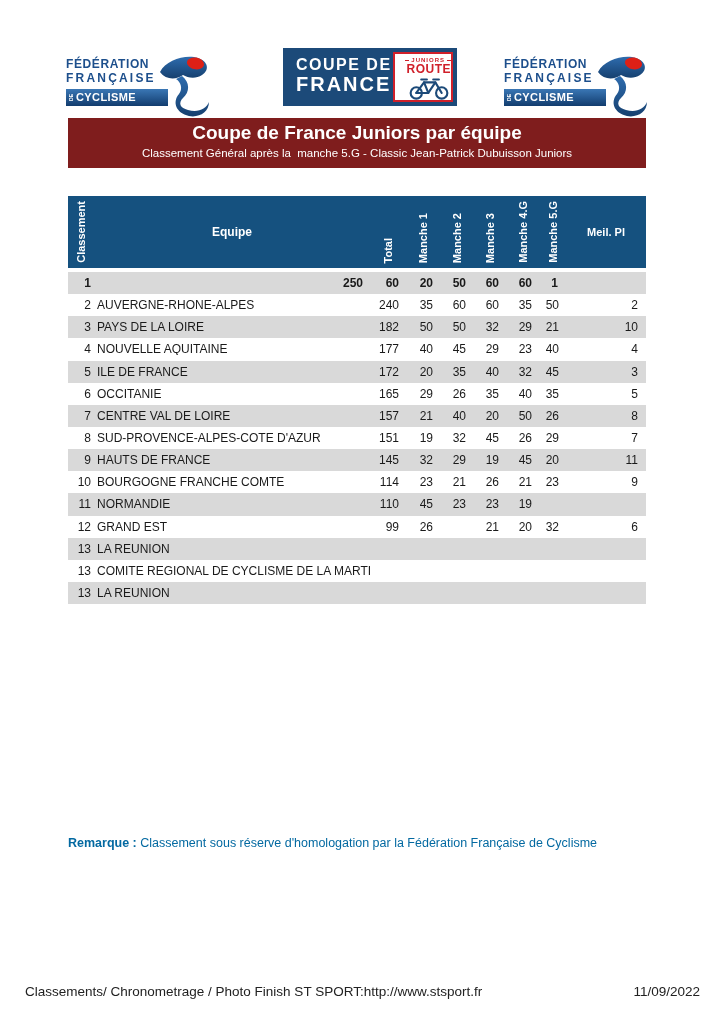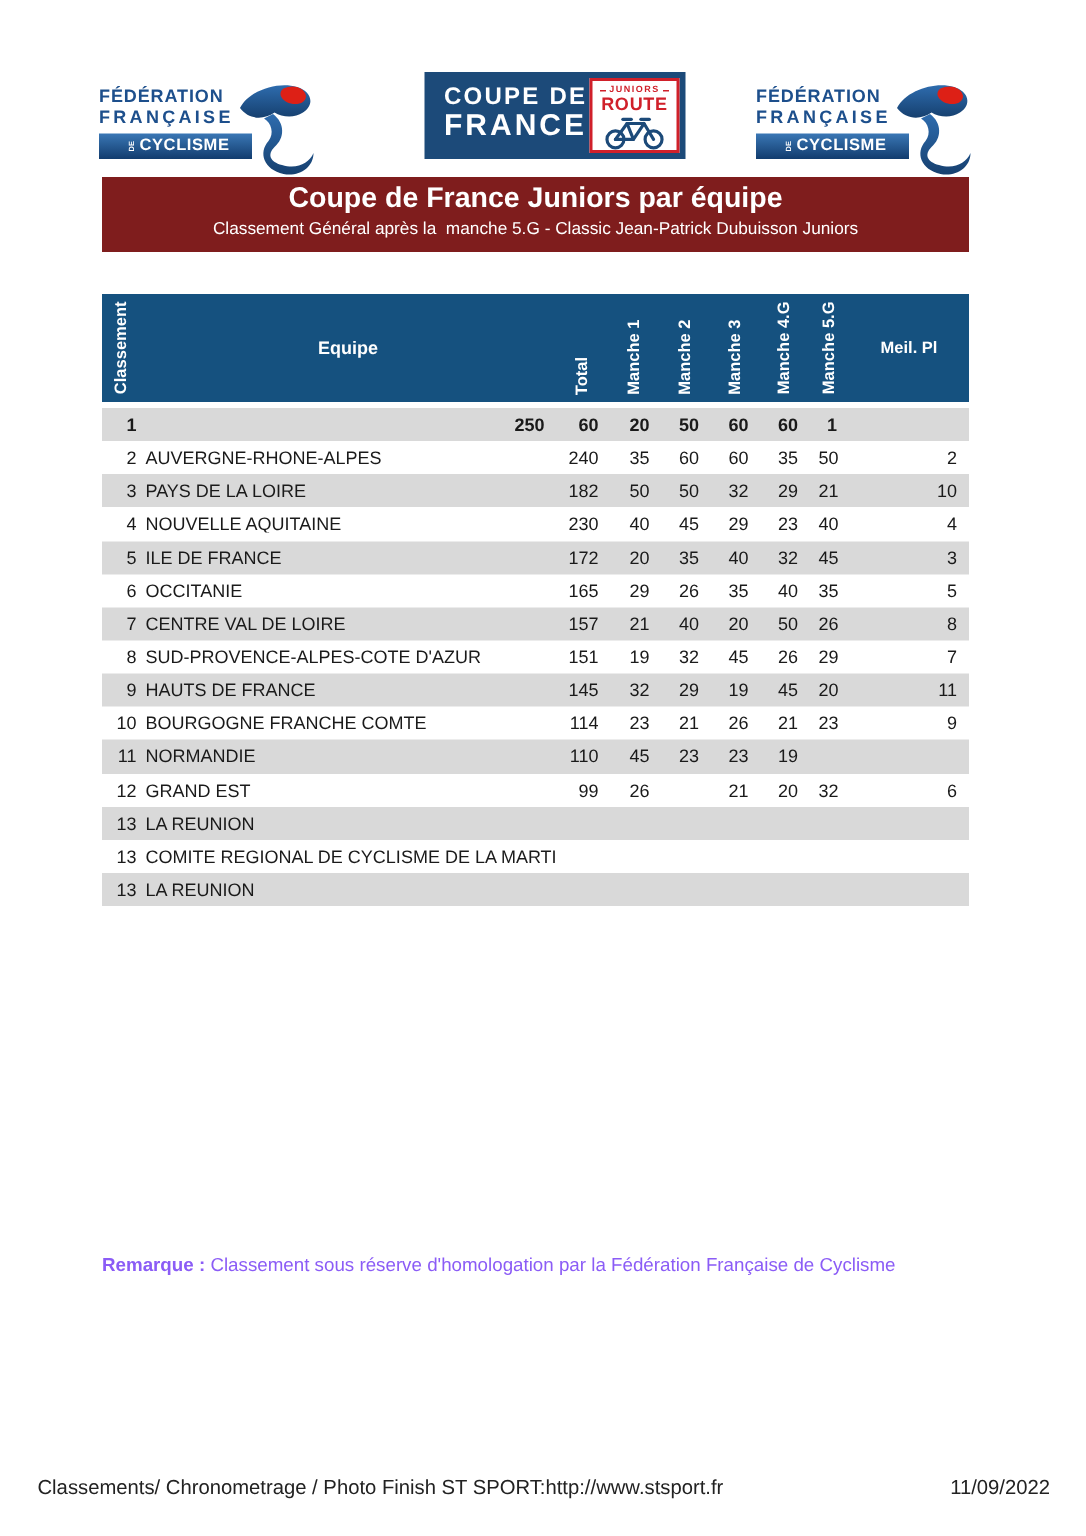--- a/index.html
+++ b/index.html
@@ -13,34 +13,34 @@
 
   .ffc { position:absolute; width:152px; height:66px; }
   .ffc.left  { left:66px;  top:6px; }
   .ffc.right { left:504px; top:6px; }
   .ffc-text { position:absolute; left:0; top:6px; }
   .ffc-l1 { font-size:12px; font-weight:800; color:#1d4f8c; letter-spacing:.6px; line-height:1.15; }
   .ffc-l2 { font-size:12px; font-weight:600; color:#1d4f8c; letter-spacing:2.2px; line-height:1.15; }
   .ffc-banner {
     margin-top:3px; width:102px; height:17px;
     background:linear-gradient(180deg,#3a77b5,#123c6e);
-    color:#fff; display:flex; align-items:center; padding-left:20px; box-sizing:border-box;
+    color:#fff; display:flex; align-items:center; padding-left:3px; box-sizing:border-box;
   }
   .ffc-de  { writing-mode:vertical-rl; transform:rotate(180deg); font-size:5px; font-weight:700; line-height:1; margin-right:2px; }
   .ffc-cyc { font-size:11px; font-weight:800; letter-spacing:.4px; }
   .ffc-swoosh { position:absolute; right:6px; top:0; width:60px; height:66px; }
 
   .cdf { position:absolute; left:283px; top:2px; width:174px; height:58px; background:#1c4a79; }
   .cdf-text { position:absolute; left:13px; top:8px; color:#fff; font-weight:800; }
   .cdf-l1 { font-size:16px; letter-spacing:1.5px; line-height:1.15; }
   .cdf-l2 { font-size:20px; letter-spacing:2px; line-height:1.05; }
   .cdf-badge {
     position:absolute; right:4px; top:4px; bottom:4px; width:56px;
     background:#fff; border:2px solid #d0202a;
-    display:flex; flex-direction:column; align-items:center;
+    display:flex; flex-direction:column; align-items:flex-end;
   }
   .cdf-juniors { font-size:6px; font-weight:800; color:#d0202a; letter-spacing:1px; margin-top:3px; display:flex; align-items:center; gap:2px; }
   .cdf-juniors::before, .cdf-juniors::after { content:""; width:4px; height:1px; background:#d0202a; }
   .cdf-route { font-size:12px; font-weight:800; color:#d0202a; letter-spacing:.5px; line-height:1; }
   .cdf-bike { width:44px; height:24px; margin-top:1px; }
 
   
   .banner {
     position:absolute; left:68px; top:118px; width:578px; height:50px;
     background:#7f1d1d; color:#fff; text-align:center; box-sizing:border-box;
@@ -63,21 +63,21 @@
   .trow { flex:1; align-items:center; font-size:12px; color:#1a1a1a; }
   .trow:nth-child(odd) { background:#d9d9d9; }
   .trow:first-child { font-weight:700; }
   .cell { line-height:1; }
   .c-rank { text-align:right; padding-right:3px; }
   .c-team { text-align:left; padding-left:3px; white-space:nowrap; overflow:hidden; }
   .c-num  { text-align:right; padding-right:7px; }
   .c-meil { text-align:right; padding-right:8px; }
 
   
-  .remark { position:absolute; left:68px; top:836px; font-size:12.5px; color:#8b5cf6; }
+  .remark { position:absolute; left:68px; top:836px; font-size:12.5px; color:#0369a1; }
   .remark-label { font-weight:700; }
   .footer {
     position:absolute; left:25px; top:984px; width:675px;
     display:flex; justify-content:space-between; font-size:13.5px; color:#222;
   }
 </style>
 </head>
 <body>
 
 <div class="page">
@@ -209,21 +209,21 @@
           <div class="cell c-num">50</div>
           <div class="cell c-num">50</div>
           <div class="cell c-num">32</div>
           <div class="cell c-num">29</div>
           <div class="cell c-num">21</div>
           <div class="cell c-meil">10</div>
         </div>
         <div class="trow">
           <div class="cell c-rank">4</div>
           <div class="cell c-team">NOUVELLE AQUITAINE</div>
-          <div class="cell c-num">230</div>
+          <div class="cell c-num">177</div>
           <div class="cell c-num">40</div>
           <div class="cell c-num">45</div>
           <div class="cell c-num">29</div>
           <div class="cell c-num">23</div>
           <div class="cell c-num">40</div>
           <div class="cell c-meil">4</div>
         </div>
         <div class="trow">
           <div class="cell c-rank">5</div>
           <div class="cell c-team">ILE DE FRANCE</div>

